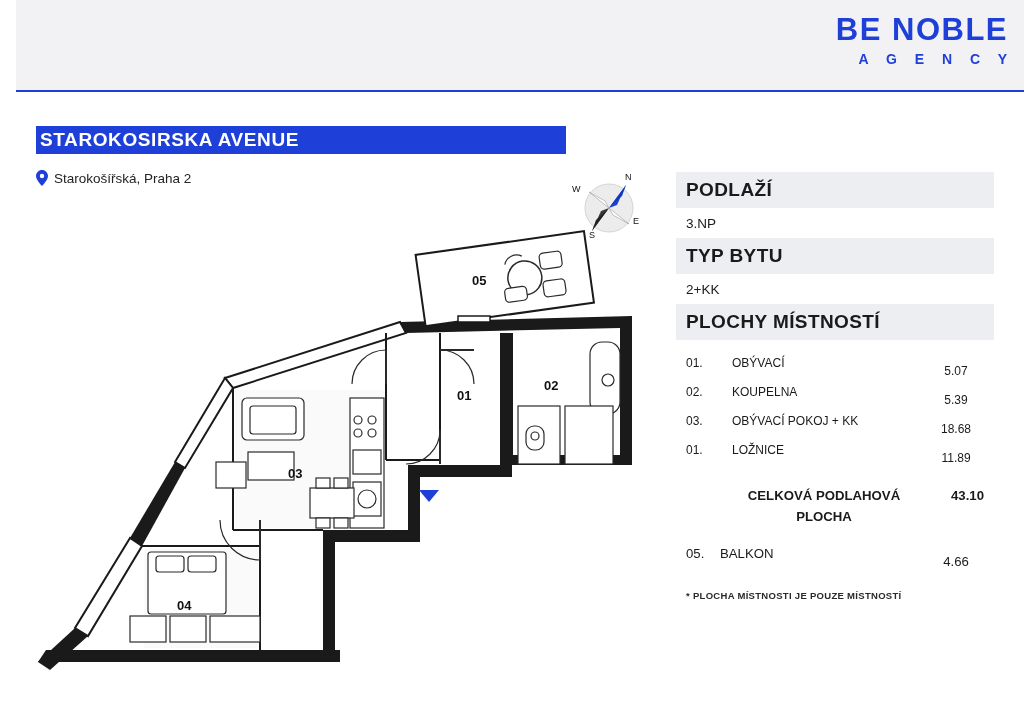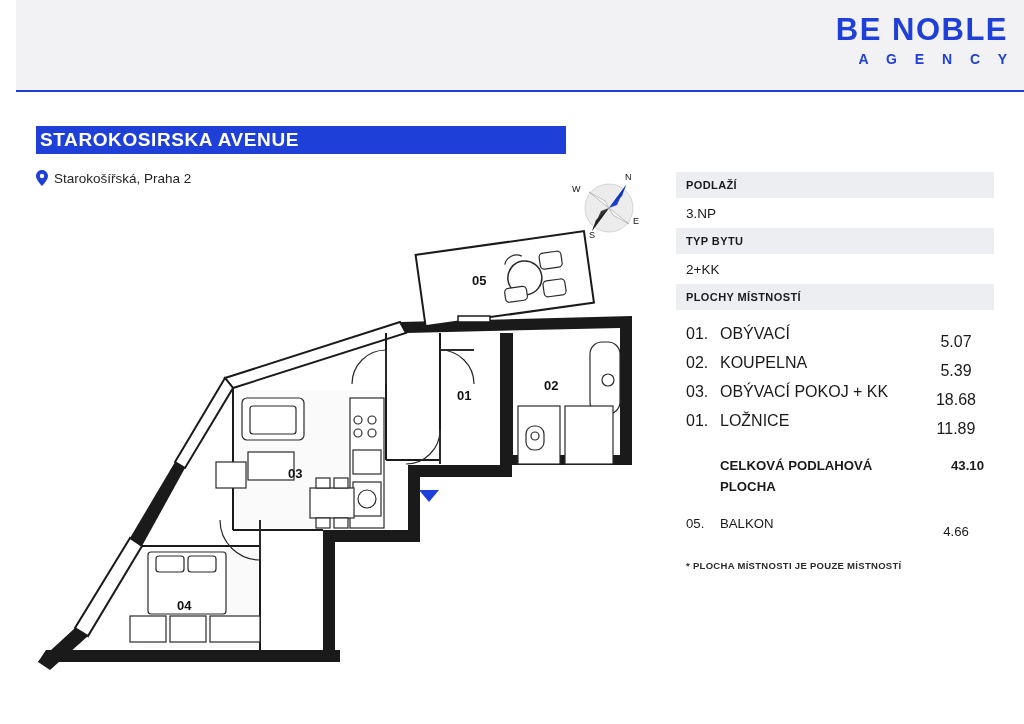--- a/index.html
+++ b/index.html
@@ -93,50 +93,51 @@
   
   .info {
     position: absolute;
     left: 676px;
     top: 172px;
     width: 318px;
   }
   .info-row-head {
     background: #eceef1;
     padding: 7px 10px;
-    font-size: 11px;
+    font-size: 19px;
     font-weight: bold;
     letter-spacing: 0.4px;
     border-bottom: 1px solid #ffffff;
   }
   .info-row-val {
     padding: 7px 10px;
     font-size: 13.5px;
   }
   .rooms {
     margin-top: 8px;
     padding: 4px 10px 0 10px;
   }
   .room-line {
     display: flex;
-    font-size: 16px;
+    font-size: 12px;
     line-height: 21px;
+    gap: 12px;
   }
   .room-num { width: 34px; }
   .room-name { flex: 1; }
   .room-area { text-align: center; width: 56px; margin-top: 8px; }
   .total-line {
     display: flex;
     font-size: 13.2px;
     font-weight: bold;
     line-height: 21px;
     margin-top: 16px;
     padding-left: 34px;
   }
-  .total-label { flex: 1; }
+  .total-label { flex: 1; text-align: center; }
   .total-area { text-align: right; width: 56px; }
   .balcony-line {
     display: flex;
     font-size: 13.2px;
     line-height: 21px;
     margin-top: 16px;
   }
   .note {
     margin-top: 18px;
     padding-left: 10px;

